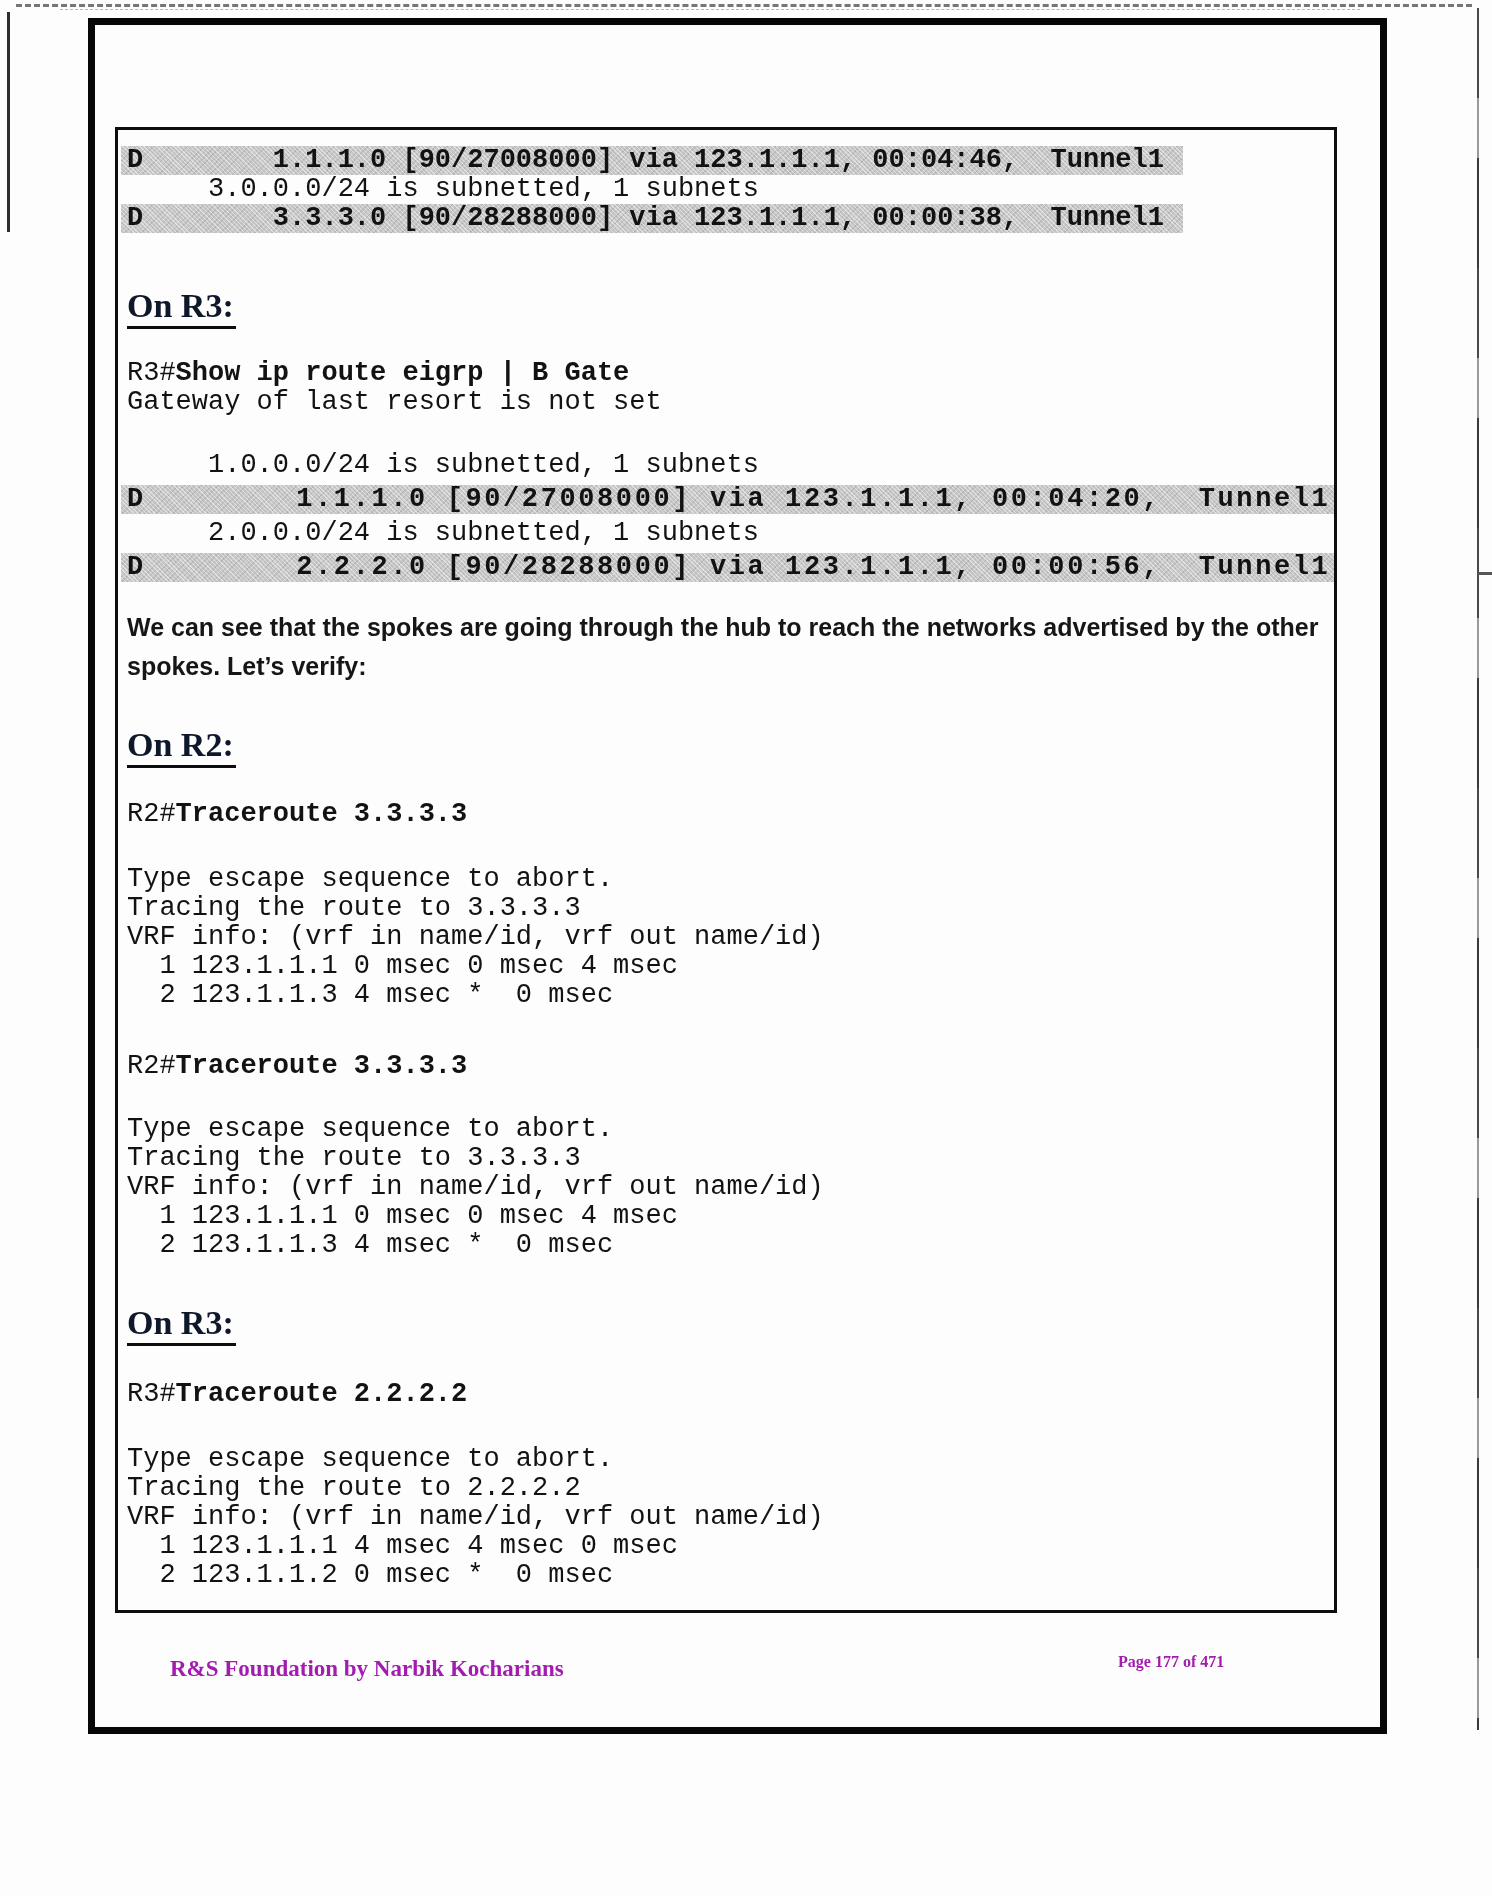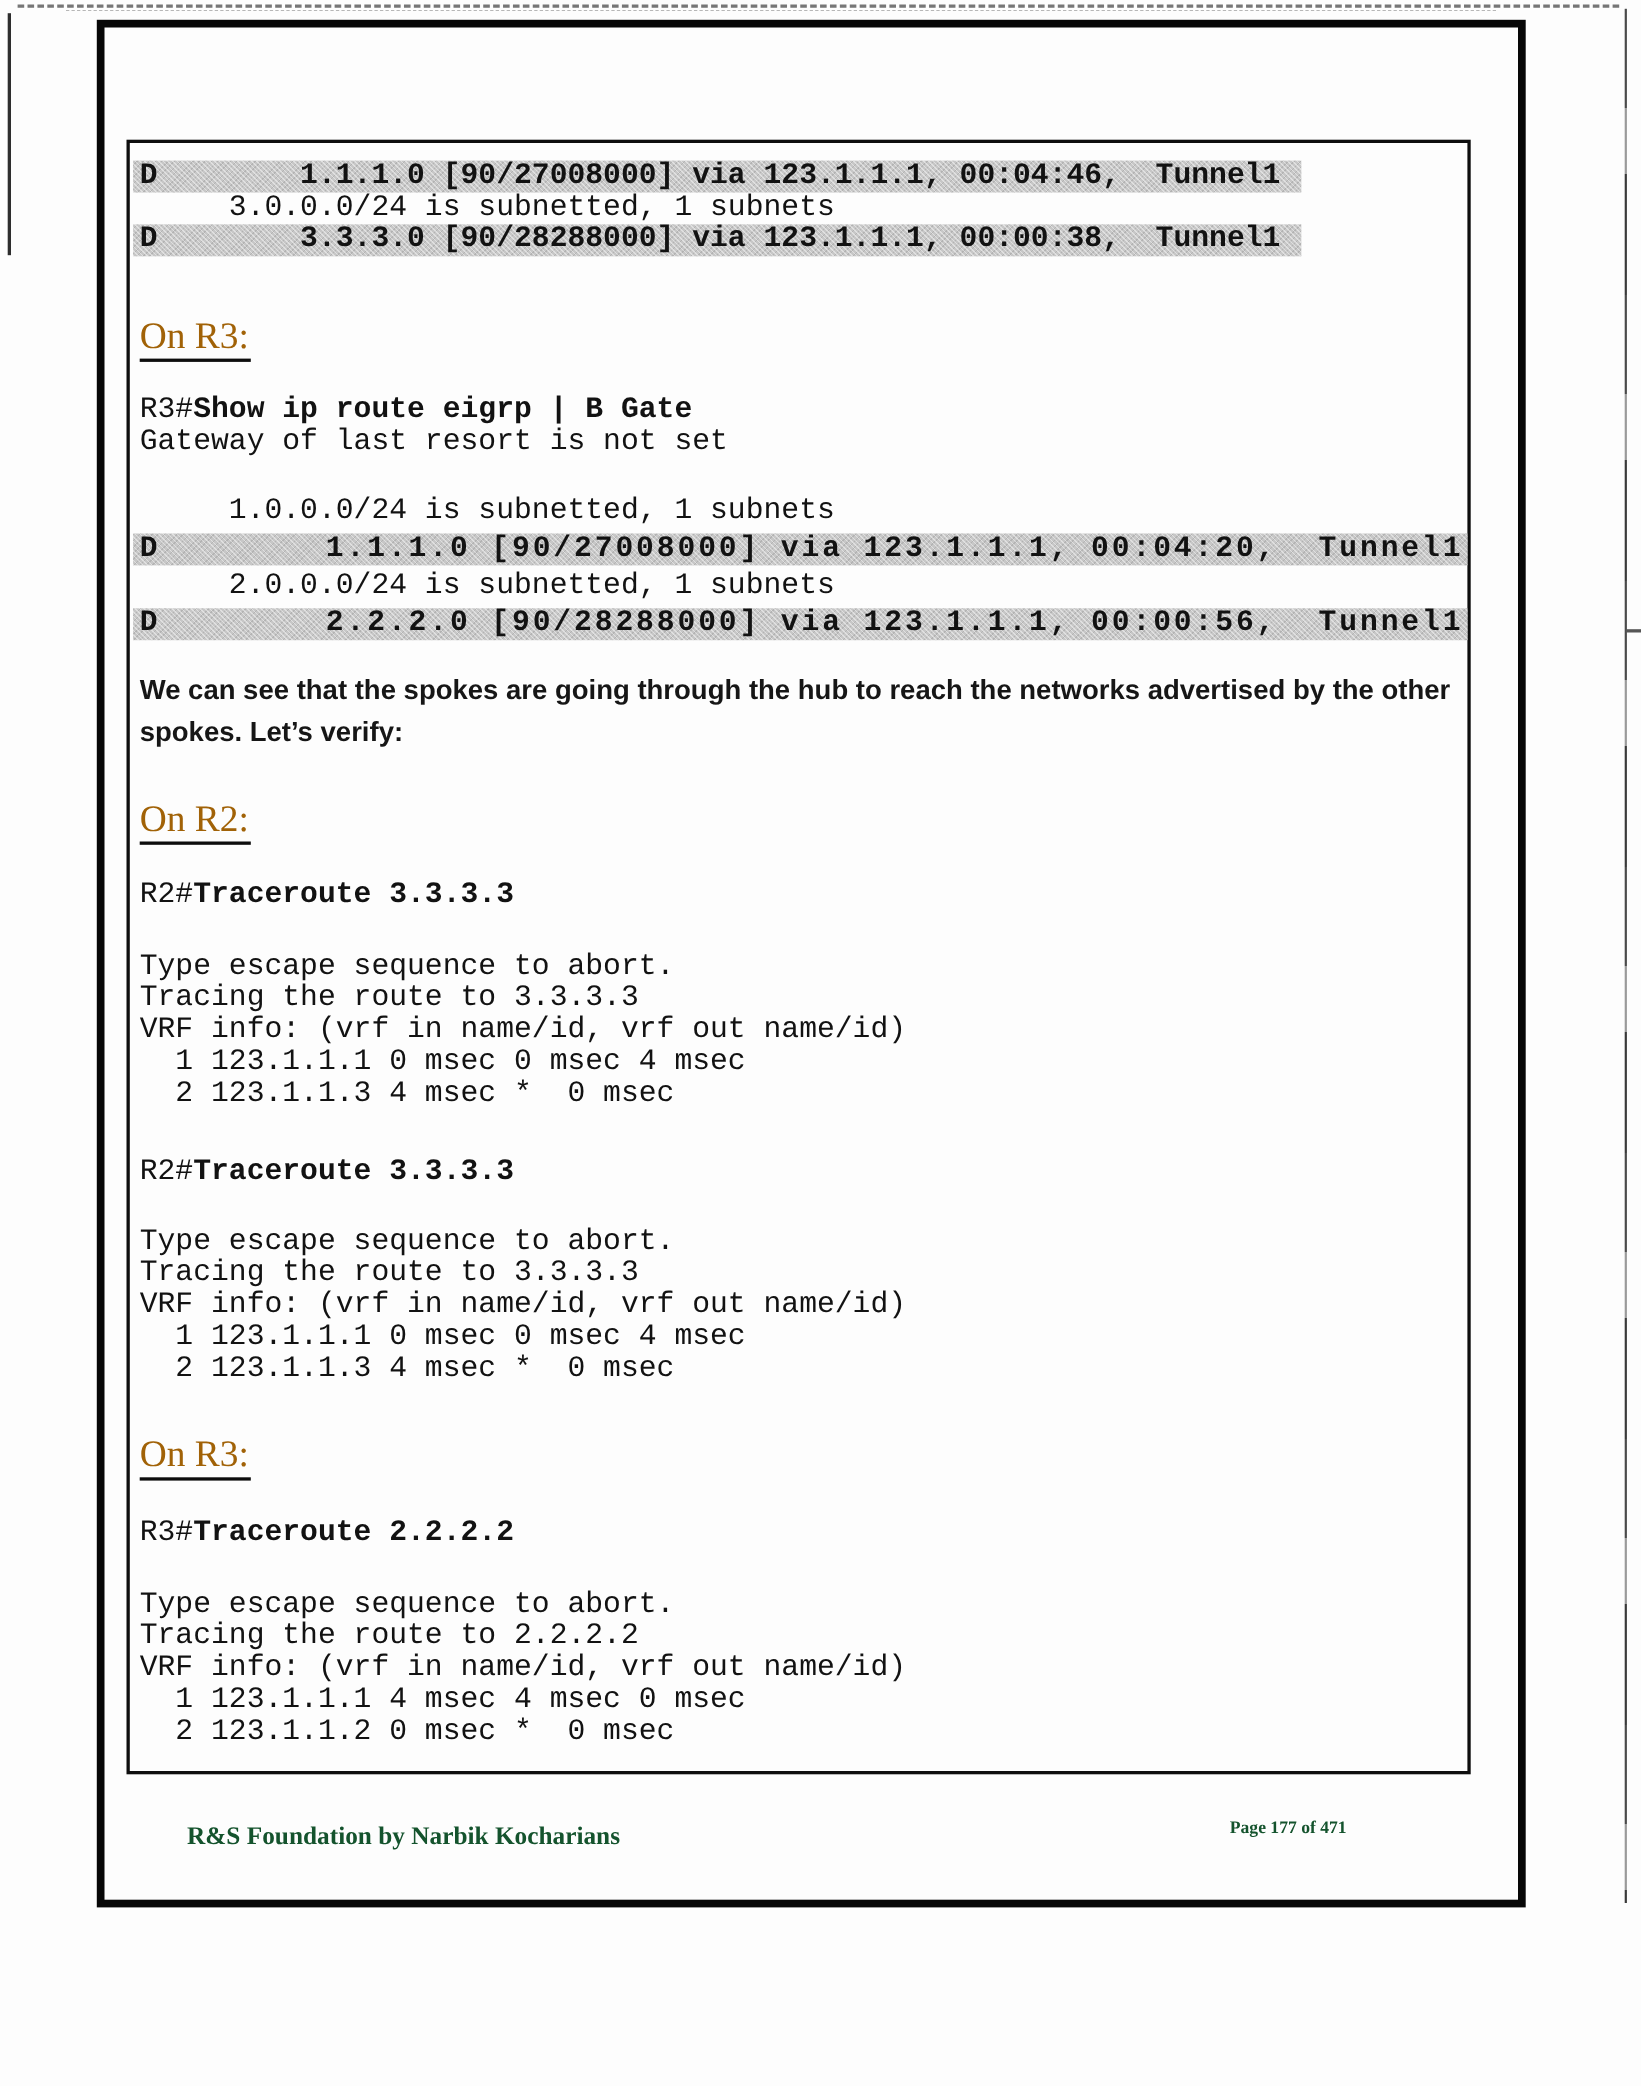--- a/index.html
+++ b/index.html
@@ -30,37 +30,37 @@
   .b{font-weight:bold;}
   .hl{background-color:#c7c7c7;
       background-image:repeating-linear-gradient(45deg,rgba(255,255,255,.45) 0 1px,rgba(255,255,255,0) 1px 3px),
                        repeating-linear-gradient(-45deg,rgba(0,0,0,.10) 0 1px,rgba(0,0,0,0) 1px 4px);}
   .hl-a{width:1056px;margin-left:-6px;padding-left:6px;}
   .hl-w{margin-left:-6px;padding-left:6px;width:calc(100% + 16px);letter-spacing:2.6px;}
 
   
   .h-row{margin:0;}
   .heading{display:inline-block;font-family:"Liberation Serif",serif;font-size:34px;
-      font-weight:normal;color:#a16207;line-height:38px;
+      font-weight:bold;color:#0f172a;line-height:38px;
       border-bottom:3px solid #0d0d0d;padding:0 2px 1px 0;}
   .h-a{margin-top:54px;}
   .h-b{margin-top:40px;}
   .h-c{margin-top:44px;}
   .para{font-family:"Liberation Sans",sans-serif;font-size:25px;font-weight:bold;
       line-height:39px;color:#161616;margin-top:26px;}
 
   
   .mt30{margin-top:30px;} .mt32{margin-top:32px;} .mt34{margin-top:34px;}
   .mt36{margin-top:36px;} .mt42{margin-top:42px;}
   .rb2 .mono{margin-bottom:5px;}
   .rb2{margin-top:34px;}
 
   
   .footer-text{position:absolute;font-family:"Liberation Serif",serif;font-weight:bold;
-      font-size:23px;color:#14532d;white-space:nowrap;}
+      font-size:23px;color:#a21caf;white-space:nowrap;}
   .footer-left{left:170px;top:1656px;}
   .footer-center{left:540px;top:1656px;width:520px;text-align:center;white-space:normal;}
   .footer-center .line2{display:block;margin-top:7px;}
   .footer-right{left:1118px;top:1653px;font-size:16px;}
 </style>
 </head>
 <body>
 
 <div class="page">
 

